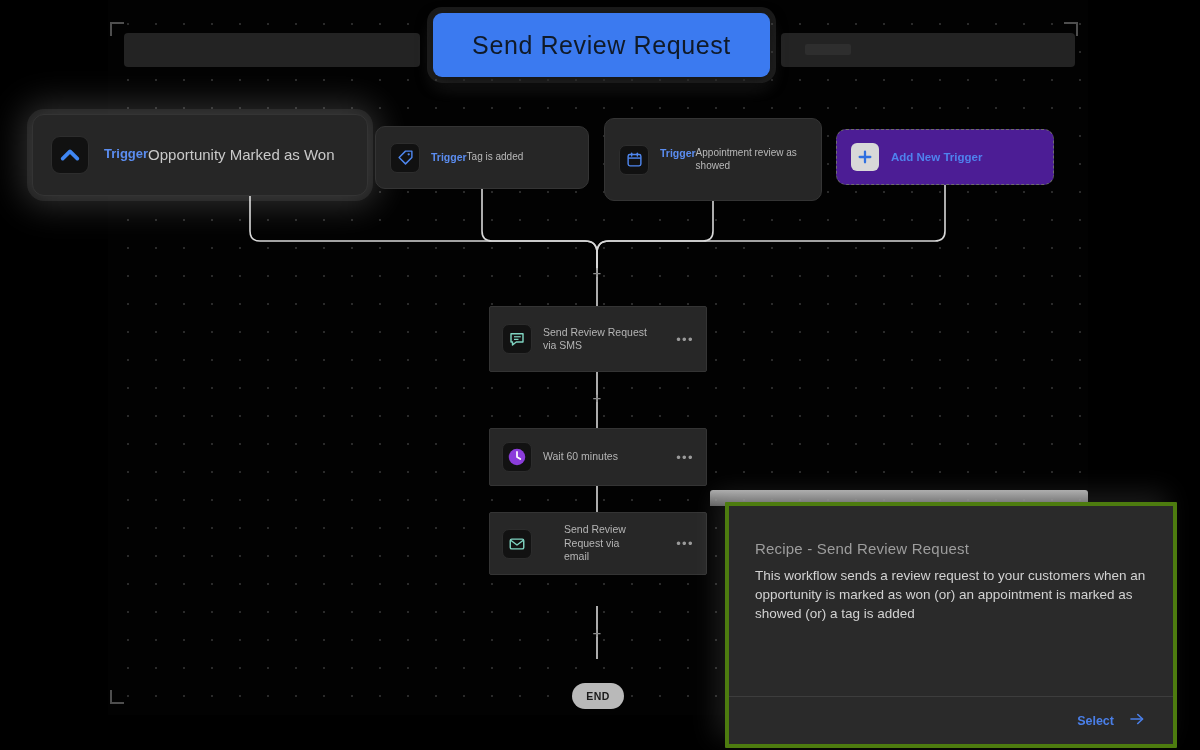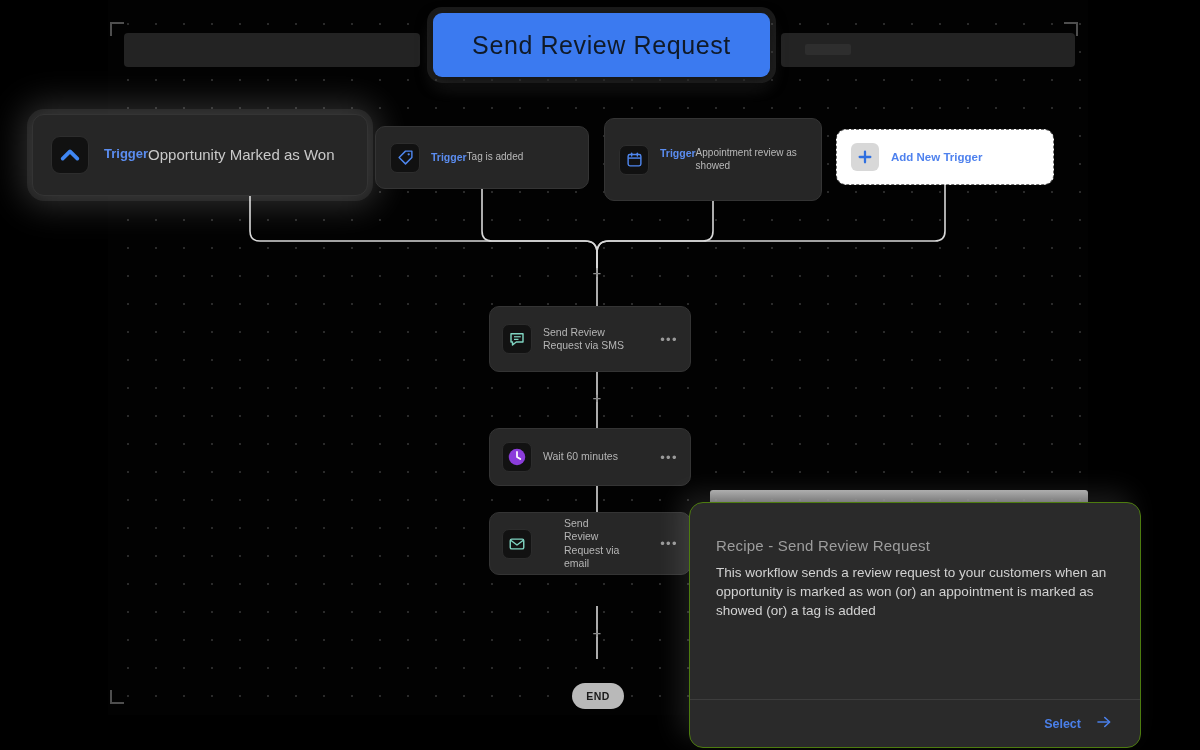--- a/index.html
+++ b/index.html
@@ -126,43 +126,43 @@
   .trig-1 .node-kicker { font-size: 13px; }
   .trig-1 .node-sub { font-size: 15px; color: #c9c9c9; }
 
   .trig-2 { left: 375px; top: 126px; width: 214px; height: 63px; }
   .trig-3 { left: 604px; top: 118px; width: 218px; height: 83px; align-items: center; }
   .trig-3 .node-sub { max-width: 140px; }
 
   .add-trigger {
     position: absolute;
     left: 836px; top: 129px; width: 218px; height: 56px;
-    background: #ffffff;
+    background: #4c1d95;
     border: 1.5px dashed #6d6d6d;
     border-radius: 10px;
     display: flex; align-items: center; gap: 12px;
     padding: 0 14px;
     text-align: center;
   }
   .add-trigger .plus-box {
     width: 28px; height: 28px; flex: 0 0 28px;
     border-radius: 6px;
     background: #d8d8d8;
     display: flex; align-items: center; justify-content: center;
   }
   .add-trigger .at-label { color: #4f82ee; font-size: 11.5px; font-weight: bold; }
 
   
   .action {
     position: absolute;
     left: 489px;
-    width: 202px;
+    width: 218px;
     background: #272727;
     border: 1px solid #343434;
-    border-radius: 10px;
+    border-radius: 2px;
     display: flex;
     align-items: center;
     gap: 11px;
     padding: 0 12px;
   }
   .action .ic {
     width: 30px; height: 30px; flex: 0 0 30px;
     border-radius: 7px;
     background: #121212;
     border: 1px solid #2c2c2c;
@@ -208,25 +208,25 @@
     color: #8a8a8a;
     font-size: 15px;
     line-height: 14px;
     text-align: center;
     left: 590px;
   }
 
   
   .recipe-panel {
     position: absolute;
-    left: 689px; top: 502px;
+    left: 725px; top: 502px;
     width: 452px; height: 246px;
     background: #2a2a2a;
-    border: 1px solid #4d7c0f;
-    border-radius: 14px;
+    border: 4px solid #4d7c0f;
+    border-radius: 1px;
     box-shadow: -10px -10px 26px rgba(255,255,255,.10);
     display: flex;
     flex-direction: column;
     overflow: hidden;
   }
   .recipe-body { flex: 1 1 auto; padding: 34px 26px 14px 26px; }
   .recipe-title {
     color: #9d9d9d;
     font-size: 15px;
     margin-bottom: 9px;

